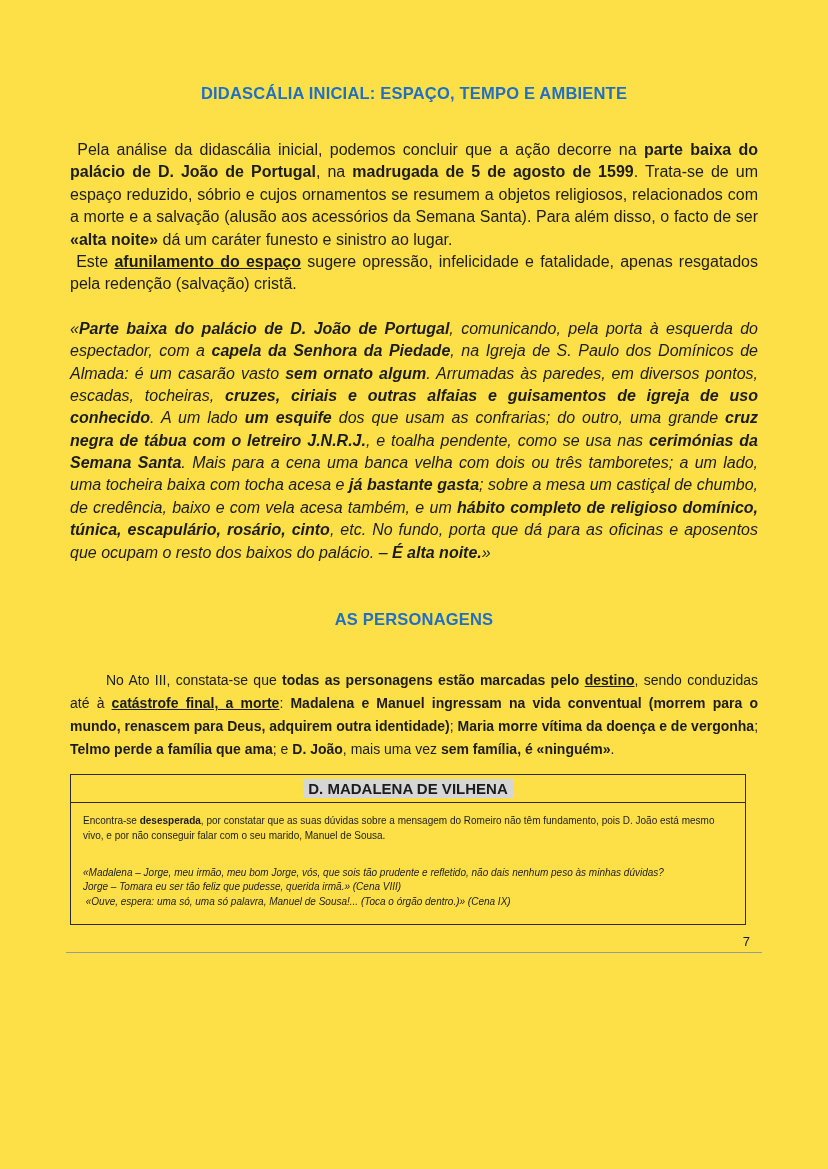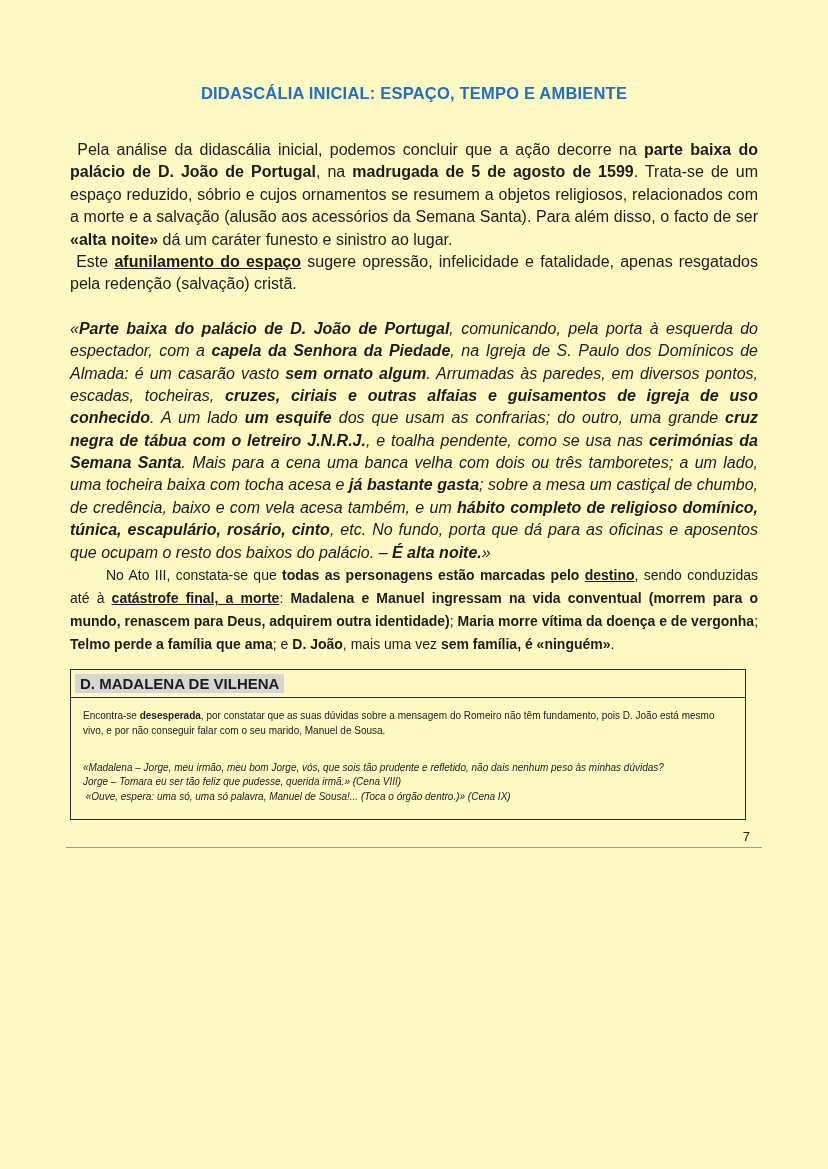--- a/index.html
+++ b/index.html
@@ -11,21 +11,21 @@
   html,body{margin:0;padding:0;}
   body{
     width:828px;height:1169px;
     background:#ffffff;
     font-family:"Liberation Sans", sans-serif;
     color:var(--text-color);
   }
   .page{
     position:relative;
     width:828px;height:1169px;
-    background:#fef9c3;
+    background:#fde047;
     overflow:hidden;
   }
   .content{
     padding:84px 70px 0 70px;
   }
   .sec-title{
     color:var(--heading-blue);
     font-size:16.5px;
     font-weight:bold;
     text-align:center;
@@ -50,21 +50,21 @@
     font-size:14px;
     line-height:1.65;
     text-indent:36px;
     margin-bottom:13px;
   }
   .char-box{
     border:1.5px solid #2b2b2b;
     margin-right:12px;
   }
   .char-box-header{
-    text-align:left;
+    text-align:center;
     padding:5px 4px 4px 4px;
     border-bottom:1.5px solid #2b2b2b;
   }
   .char-box-header .shaded{
     background:var(--box-title-shading);
     font-weight:bold;
     font-size:15px;
     padding:1px 5px;
   }
   .char-box-body{
@@ -102,20 +102,21 @@
 
 <div class="page">
   <div class="content">
 
     <h1 class="sec-title">DIDASCÁLIA INICIAL: ESPAÇO, TEMPO E AMBIENTE</h1>
 
     <p class="body-text analysis">&nbsp;Pela análise da didascália inicial, podemos concluir que a ação decorre na <b>parte baixa do palácio de D. João de Portugal</b>, na <b>madrugada de 5 de agosto de 1599</b>. Trata-se de um espaço reduzido, sóbrio e cujos ornamentos se resumem a objetos religiosos, relacionados com a morte e a salvação (alusão aos acessórios da Semana Santa). Para além disso, o facto de ser <b>«alta noite»</b> dá um caráter funesto e sinistro ao lugar.<br>&nbsp;Este <b><u>afunilamento do espaço</u></b> sugere opressão, infelicidade e fatalidade, apenas resgatados pela redenção (salvação) cristã.</p>
 
     <p class="body-text italic">«<b>Parte baixa do palácio de D. João de Portugal</b>, comunicando, pela porta à esquerda do espectador, com a <b>capela da Senhora da Piedade</b>, na Igreja de S. Paulo dos Domínicos de Almada: é um casarão vasto <b>sem ornato algum</b>. Arrumadas às paredes, em diversos pontos, escadas, tocheiras, <b>cruzes, ciriais e outras alfaias e guisamentos de igreja de uso conhecido</b>. A um lado <b>um esquife</b> dos que usam as confrarias; do outro, uma grande <b>cruz negra de tábua com o letreiro J.N.R.J.</b>, e toalha pendente, como se usa nas <b>cerimónias da Semana Santa</b>. Mais para a cena uma banca velha com dois ou três tamboretes; a um lado, uma tocheira baixa com tocha acesa e <b>já bastante gasta</b>; sobre a mesa um castiçal de chumbo, de credência, baixo e com vela acesa também, e um <b>hábito completo de religioso domínico, túnica, escapulário, rosário, cinto</b>, etc. No fundo, porta que dá para as oficinas e aposentos que ocupam o resto dos baixos do palácio. – <b>É alta noite.</b>»</p>
 
+    <h1 class="sec-title second">AS PERSONAGENS</h1>
 
     <p class="body-text intro">No Ato III, constata-se que <b>todas as personagens estão marcadas pelo <u>destino</u></b>, sendo conduzidas até à <b><u>catástrofe final, a morte</u></b>: <b>Madalena e Manuel ingressam na vida conventual (morrem para o mundo, renascem para Deus, adquirem outra identidade)</b>; <b>Maria morre vítima da doença e de vergonha</b>; <b>Telmo perde a família que ama</b>; e <b>D. João</b>, mais uma vez <b>sem família, é «ninguém»</b>.</p>
 
     <div class="char-box">
       <div class="char-box-header">
         <span class="shaded">D. MADALENA DE VILHENA</span>
       </div>
       <div class="char-box-body">
         <p class="body-text desc">Encontra-se <b>desesperada</b>, por constatar que as suas dúvidas sobre a mensagem do Romeiro não têm fundamento, pois D. João está mesmo vivo, e por não conseguir falar com o seu marido, Manuel de Sousa.</p>
         <p class="body-text italic">«Madalena – Jorge, meu irmão, meu bom Jorge, vós, que sois tão prudente e refletido, não dais nenhum peso às minhas dúvidas?<br>Jorge – Tomara eu ser tão feliz que pudesse, querida irmã.» (Cena VIII)<br>&nbsp;«Ouve, espera: uma só, uma só palavra, Manuel de Sousa!... (Toca o órgão dentro.)» (Cena IX)</p>

